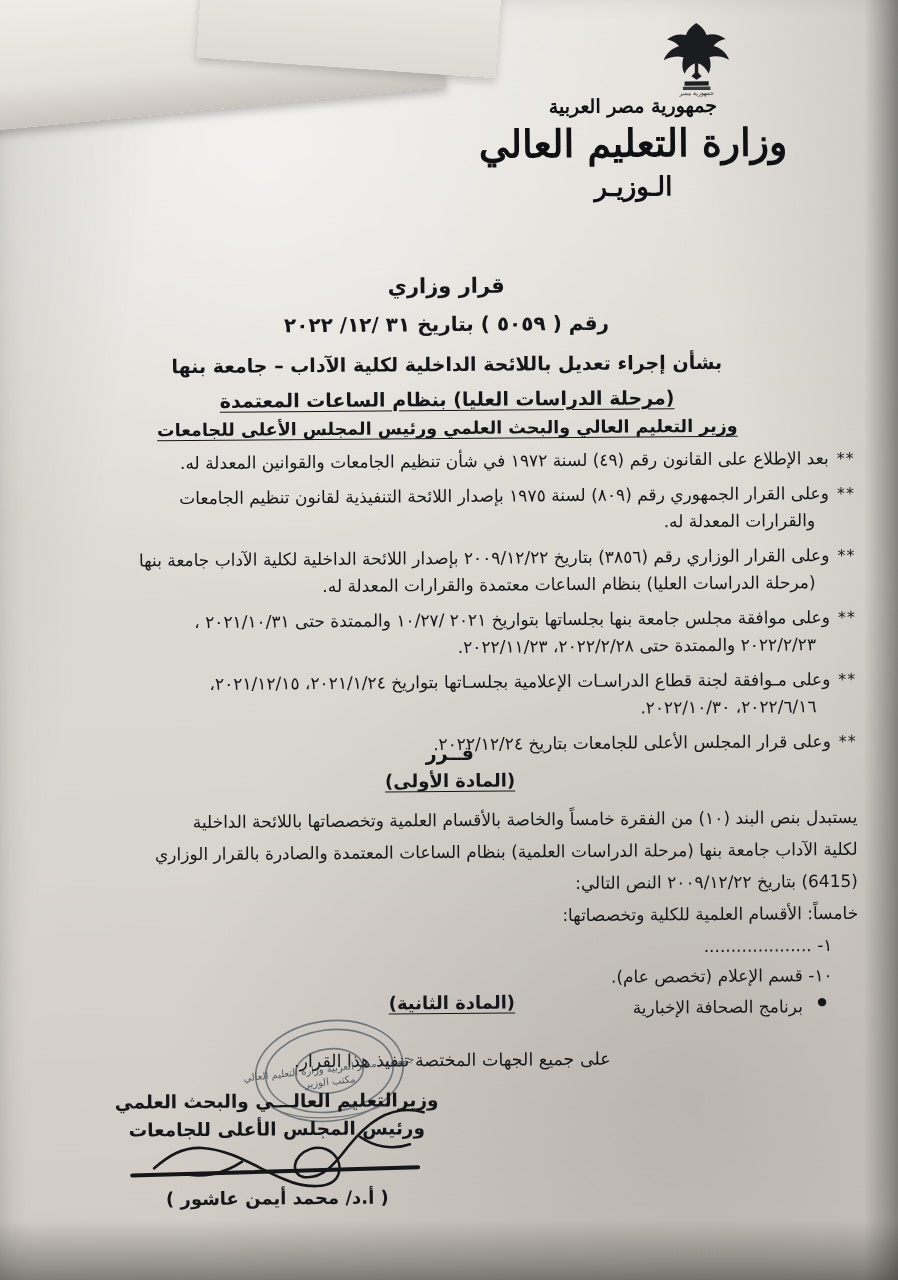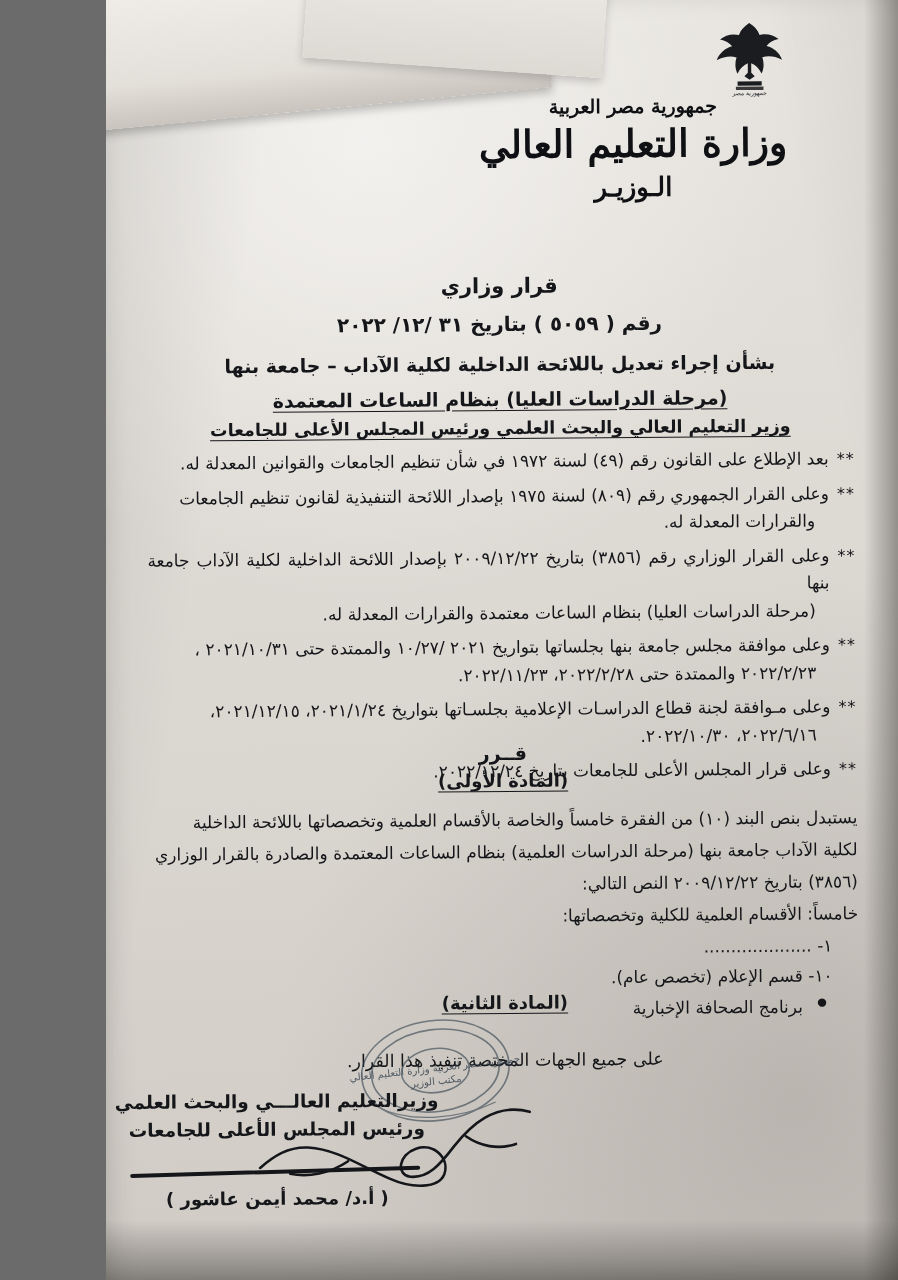--- a/index.html
+++ b/index.html
@@ -5,21 +5,21 @@
   html, body {
     margin: 0;
     padding: 0;
     background: #6b6b6b;
   }
   body {
     font-family: "DejaVu Sans", sans-serif;
   }
   .page {
     position: relative;
-    width: 792px;
+    width: 898px;
     height: 1280px;
     overflow: hidden;
     background: #f0abfc;
   }
   
   .paper {
     position: absolute;
     left: -14px;
     top: -18px;
     width: 930px;
@@ -344,21 +344,21 @@
       </div>
     </div>
 
     <div class="qarar">قــرر</div>
     <div class="art1">(المادة الأولى)</div>
 
     <div class="article-body">
       <p>يستبدل بنص البند (١٠) من الفقرة خامساً والخاصة بالأقسام العلمية وتخصصاتها باللائحة الداخلية</p>
       <p>لكلية الآداب جامعة بنها (مرحلة الدراسات العلمية) بنظام الساعات المعتمدة والصادرة بالقرار الوزاري</p>
       <p>
-        <span>(٣٨٥٦)</span>
+        <span>(6415)</span>
         <span>بتاريخ ٢٠٠٩/١٢/٢٢ النص التالي:</span>
       </p>
       <p>خامساً: الأقسام العلمية للكلية وتخصصاتها:</p>
       <ul class="list-dash">
         <li>١- ....................</li>
         <li>١٠- قسم الإعلام (تخصص عام).</li>
       </ul>
       <p class="bullet">برنامج الصحافة الإخبارية</p>
     </div>
 

